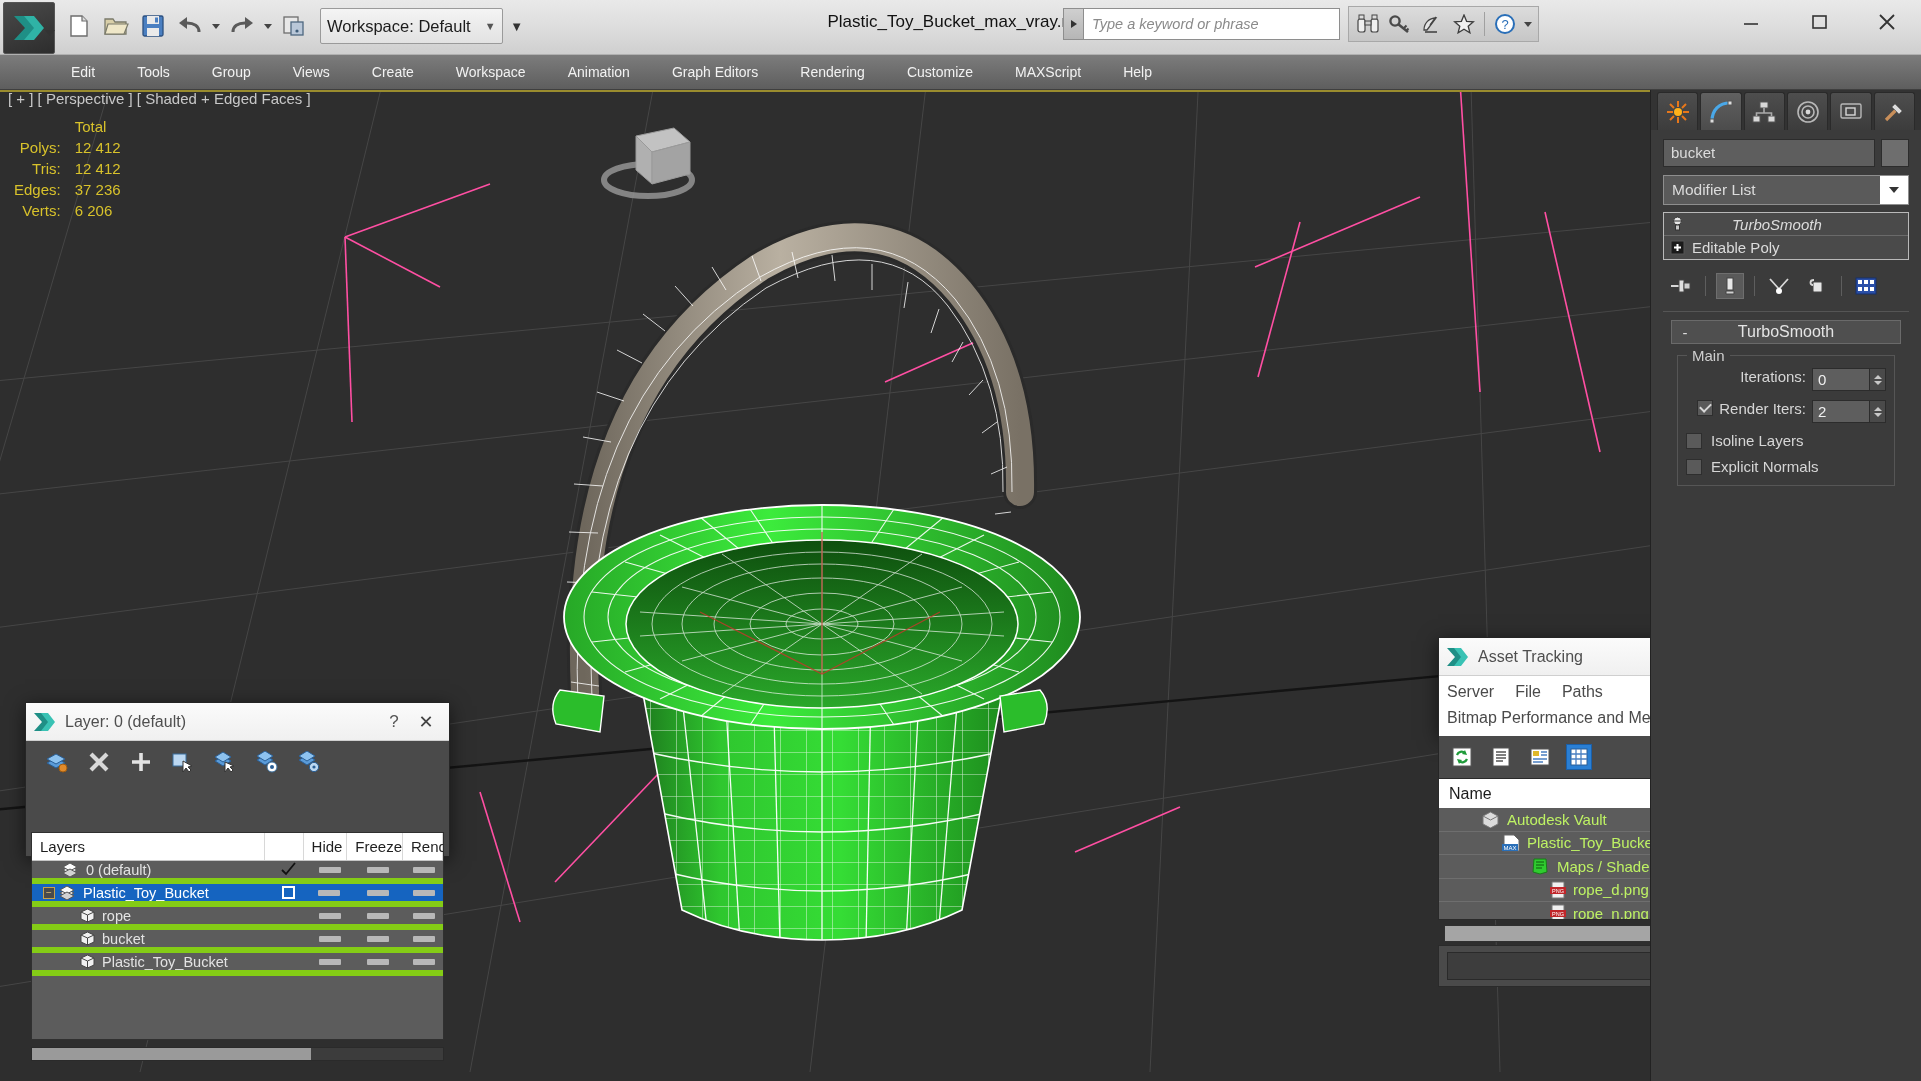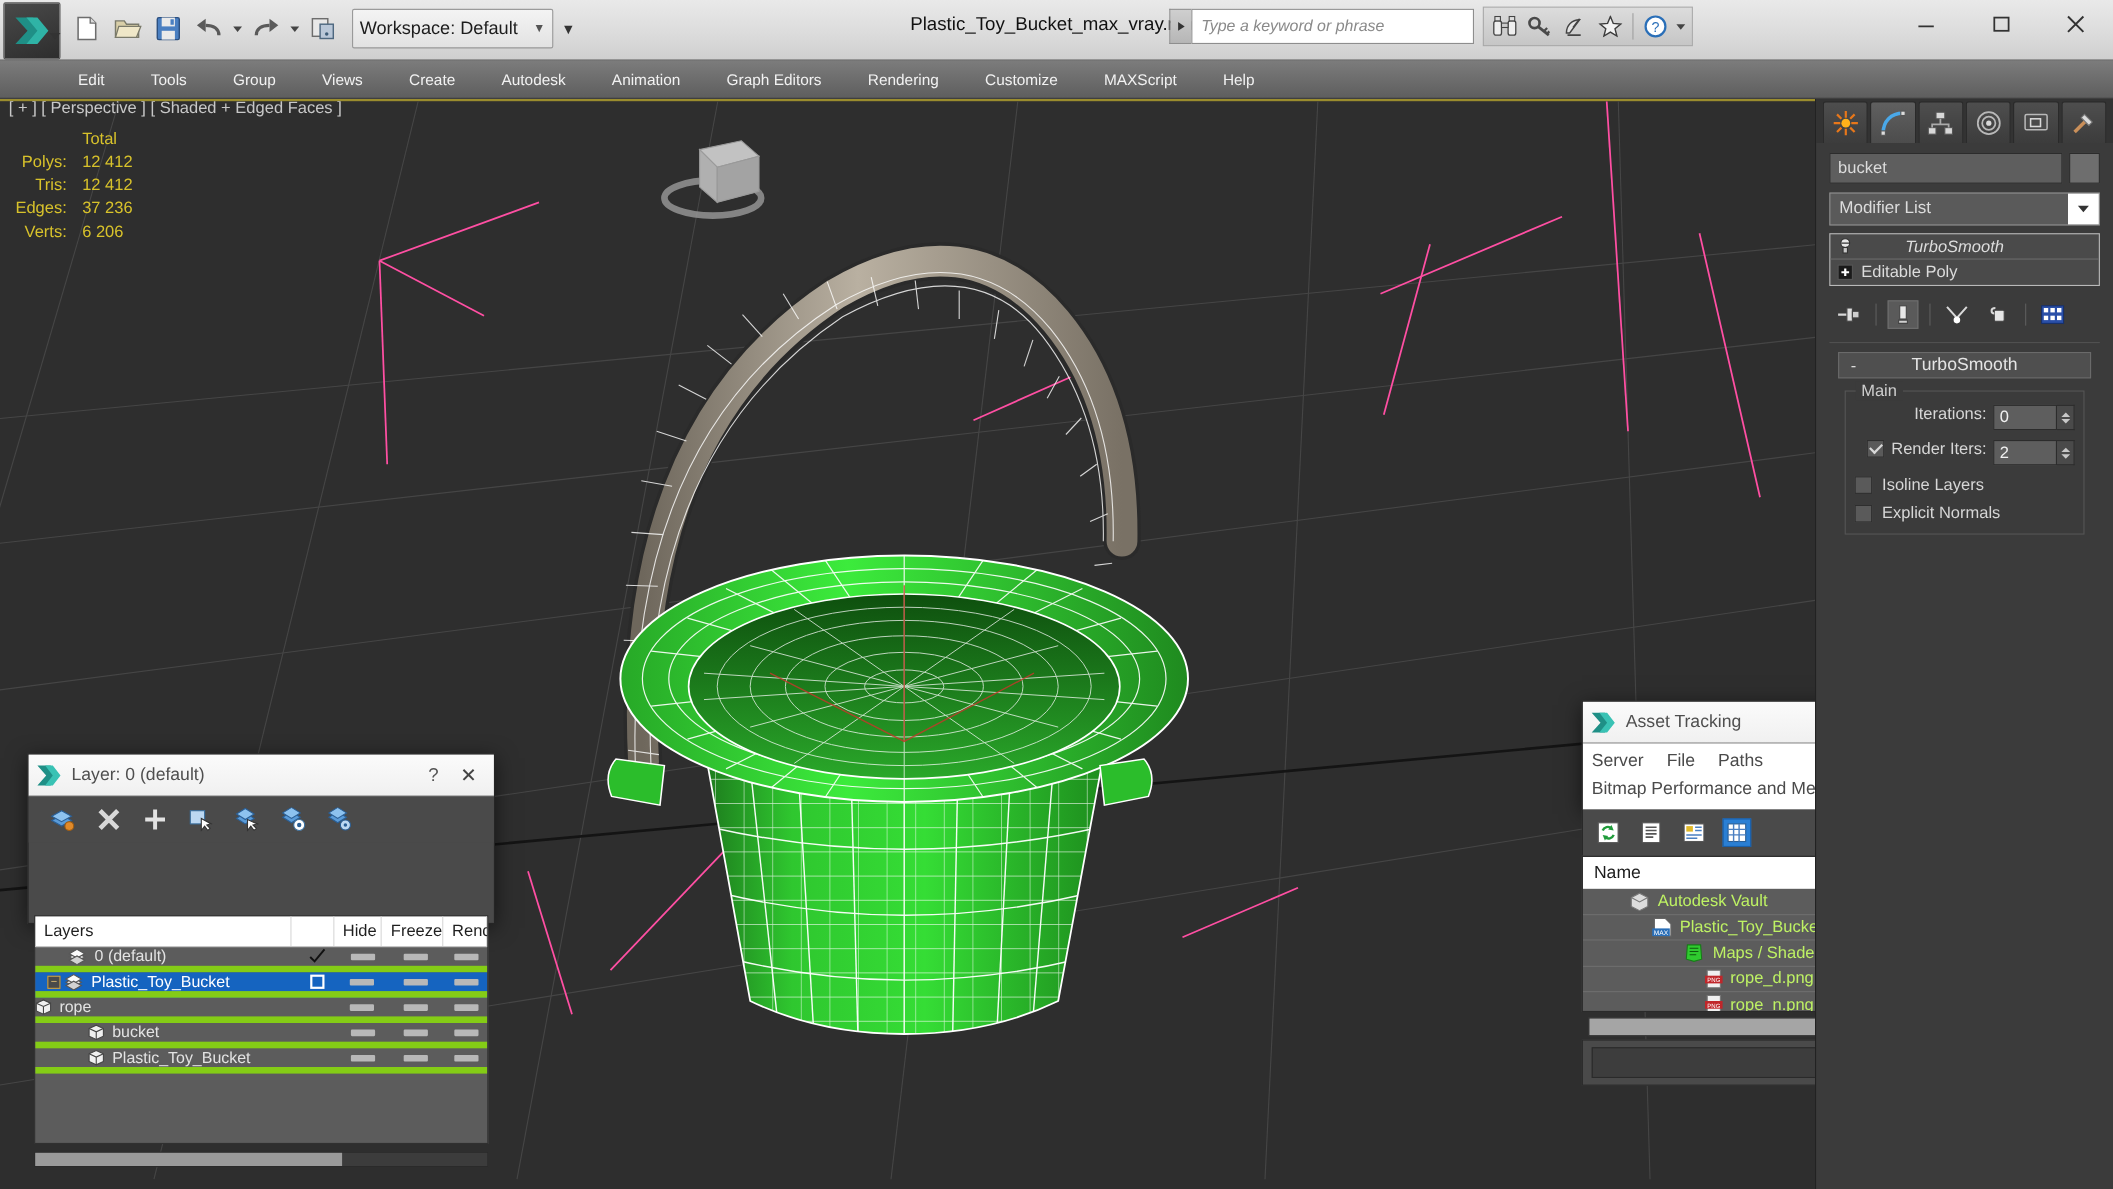--- a/index.html
+++ b/index.html
@@ -63,21 +63,21 @@
   
   .dlg{position:absolute;background:#4a4a4a;border:1px solid #252525;
     box-shadow:0 4px 18px rgba(0,0,0,.55);}
   .dlg-title{height:38px;background:linear-gradient(180deg,#fbfbfb,#f0f0f0);
     display:flex;align-items:center;padding:0 6px;border-bottom:1px solid #cfcfcf;}
   .dlg-title .ico{width:24px;height:24px;margin-right:9px;}
   .dlg-title .txt{font-size:16px;color:#4f4f4f;flex:1;}
   .dlg-title .q{font-size:17px;color:#555;width:30px;text-align:center;cursor:pointer;}
   .dlg-title .x{font-size:18px;color:#444;width:34px;text-align:center;cursor:pointer;}
 
-  #layer-dialog{left:25px;top:685px;width:425px;height:155px;}
+  #layer-dialog{left:25px;top:702px;width:425px;height:155px;}
   .ltoolbar{height:42px;background:#4a4a4a;display:flex;align-items:center;padding-left:18px;gap:16px;}
   .ltb{width:26px;height:26px;display:flex;align-items:center;justify-content:center;cursor:pointer;}
   .lgrid{position:absolute;left:31px;top:832px;width:413px;height:208px;background:#5c5c5c;
     border:1px solid #303030;overflow:hidden;}
   .lhead{display:flex;height:28px;background:#fff;border-bottom:1px solid #c6c6c6;}
   .lhead div{font-size:15px;color:#1f1f1f;display:flex;align-items:center;padding-left:8px;
     border-right:1px solid #d8d8d8;}
   .lrow{display:flex;height:23px;align-items:center;border-bottom:6px solid #84cc16;}
   .lrow .nm{display:flex;align-items:center;font-size:14.5px;color:#e3e3e3;}
   .lrow.sel{background:#1564c0;}
@@ -301,21 +301,21 @@
         </svg>
       </div>
   </div>
 
   <div class="menubar">
     <div class="mitem">Edit</div>
     <div class="mitem">Tools</div>
     <div class="mitem">Group</div>
     <div class="mitem">Views</div>
     <div class="mitem">Create</div>
-    <div class="mitem">Autodesk</div>
+    <div class="mitem">Workspace</div>
     <div class="mitem">Animation</div>
     <div class="mitem">Graph Editors</div>
     <div class="mitem">Rendering</div>
     <div class="mitem">Customize</div>
     <div class="mitem">MAXScript</div>
     <div class="mitem">Help</div>
   </div>
 
   <div class="viewport">
     <svg width="1650" height="991" viewBox="0 0 1650 991" style="position:absolute;left:0;top:0;">
@@ -622,21 +622,21 @@
         </div>
       <div class="cb-col" style="width:56px">
           <i class="dash"></i>
         </div>
       <div class="cb-col" style="width:40px">
           <i class="dash"></i>
         </div>
     </div>
 
     <div class="lrow">
-      <div class="nm" style="width:248px;">
+      <div class="nm" style="width:248px;padding-left:48px">
         <svg width="15" height="15" viewBox="0 0 15 15">
             <path d="M1 4l6.5-3 6.5 3v7l-6.5 3L1 11z" fill="#f0f0f0" stroke="#444"></path>
             <path d="M1 4l6.5 3 6.5-3M7.5 7v7" stroke="#444" fill="none"></path>
           </svg>
         <span style="margin-left:7px">rope</span>
       </div>
       <div class="cb-col"></div>
       <div class="cb-col" style="width:46px">
           <i class="dash"></i>
         </div>

